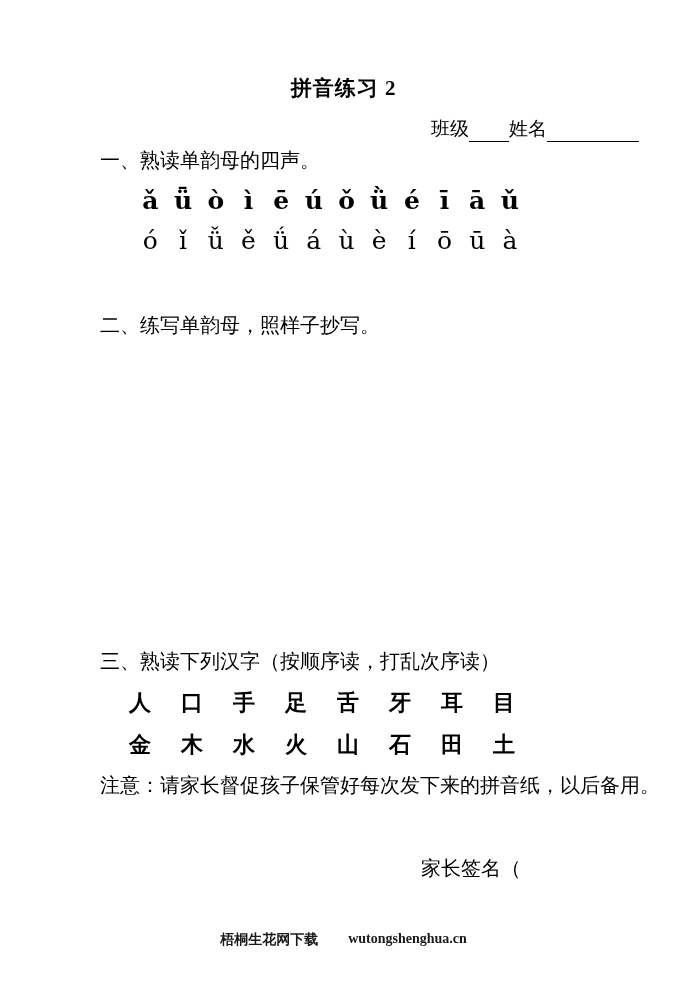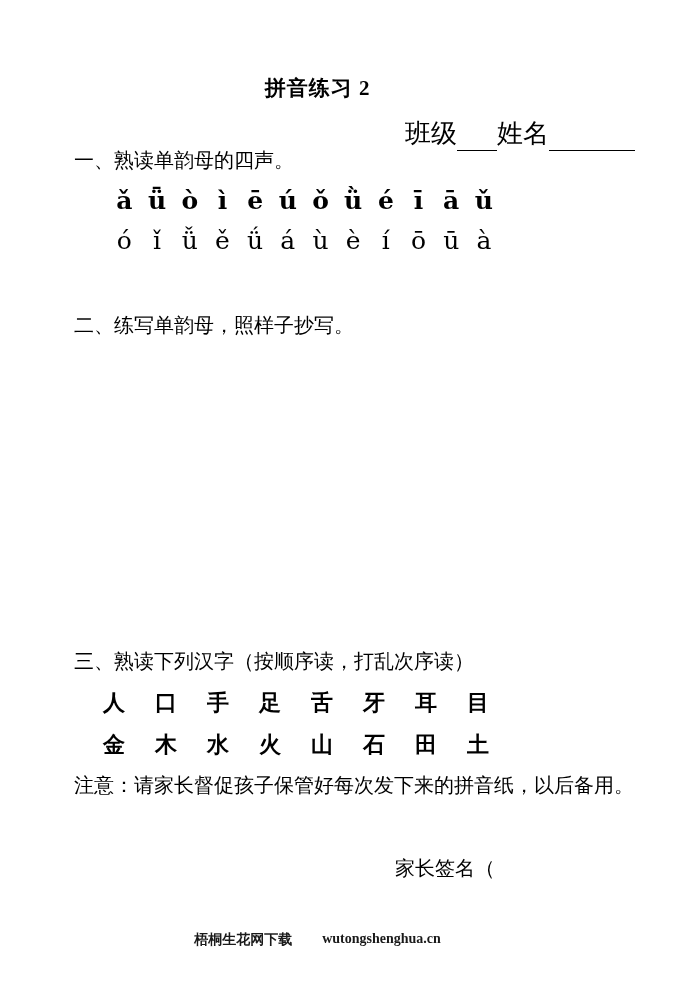--- a/index.html
+++ b/index.html
@@ -2,29 +2,29 @@
 <html><head>
 <meta charset="utf-8">
 <style>
   html, body { margin: 0; padding: 0; }
   body {
     width: 695px; height: 982px;
     background: #ffffff;
     color: #000000;
     font-family: "Liberation Serif", "DejaVu Serif", serif;
   }
-  .page { position: relative; width: 635px; height: 982px; background: #fff; overflow: hidden; }
+  .page { position: relative; width: 635px; height: 982px; background: #fff; overflow: hidden; margin-left: 26px; }
 
   .doc-title {
     position: absolute; top: 74px; left: 0; width: 100%;
     text-align: center; font-size: 21px; font-weight: bold;
     letter-spacing: 1px;
   }
 
-  .id-line { position: absolute; top: 116px; left: 405px; font-size: 26px; white-space: nowrap; }
+  .id-line { position: absolute; top: 116px; left: 405px; font-size: 19px; white-space: nowrap; }
   .blank { display: inline-block; border-bottom: 1px solid #000; height: 21px; vertical-align: bottom; }
   .blank-class { width: 40px; }
   .blank-name { width: 92px; }
 
   .body-line { position: absolute; left: 74px; font-size: 20px; white-space: nowrap; }
   .s1-heading { top: 147px; }
   .s2-heading { top: 312px; }
   .req2-line  { top: 607px; }
   .s3-heading { top: 648px; }
   .notice-line { top: 772px; }

